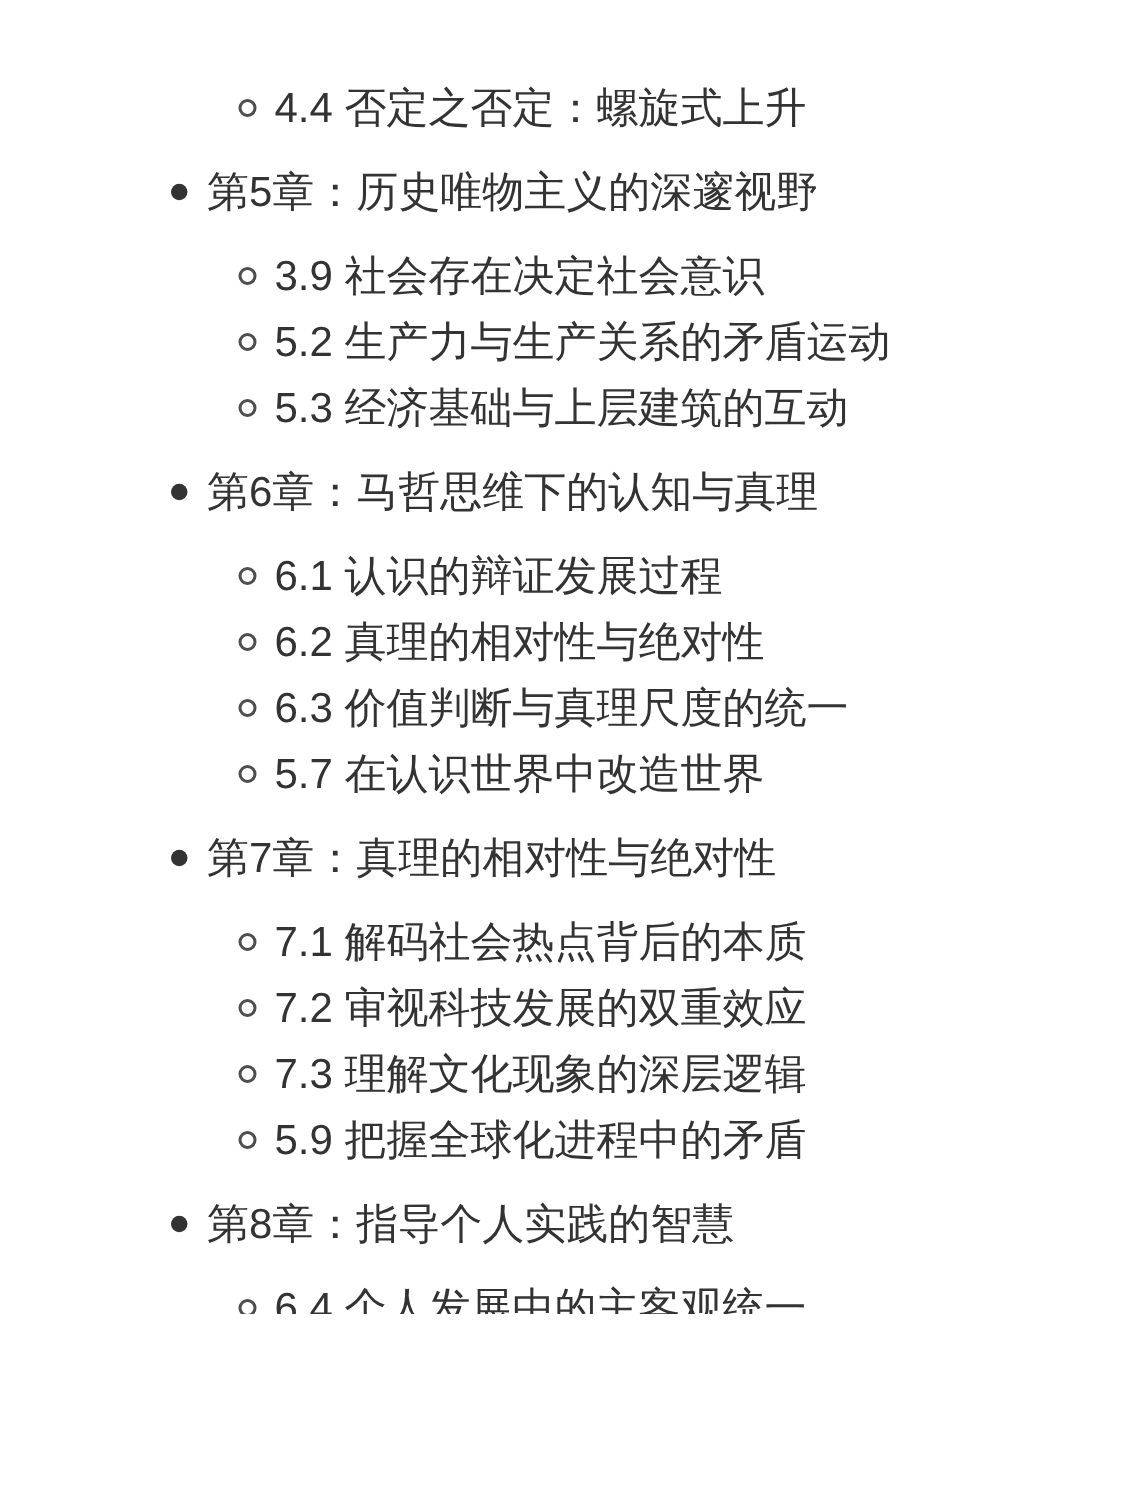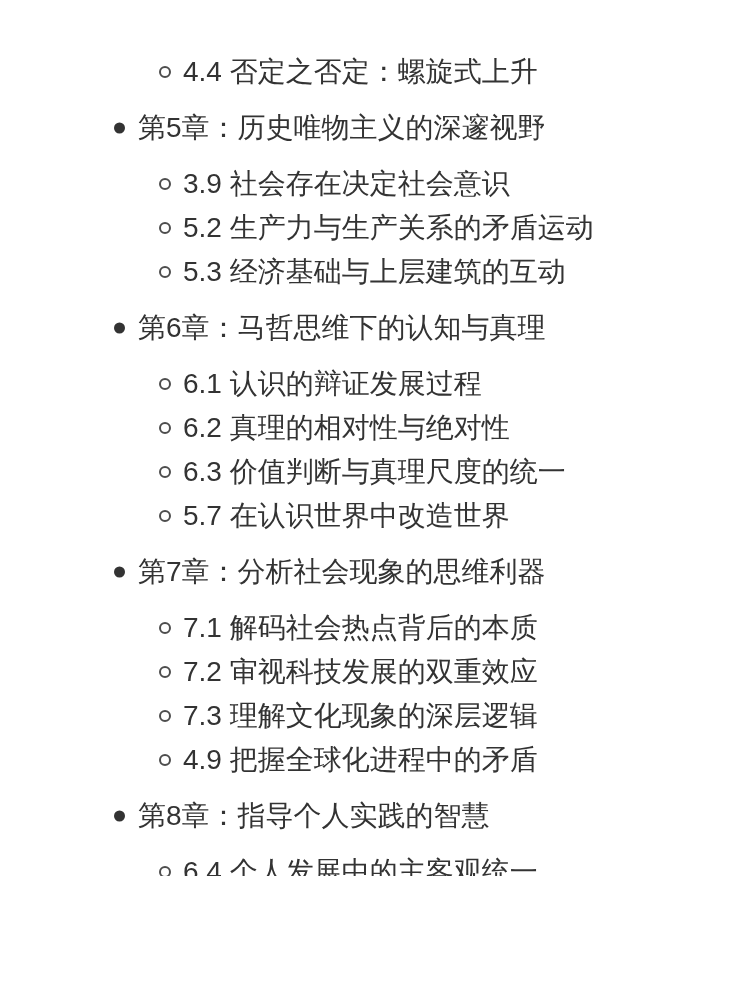--- a/index.html
+++ b/index.html
@@ -111,37 +111,37 @@
       <span class="bullet circle"></span>
       <span>6.3 价值判断与真理尺度的统一</span>
     </div>
     <div class="row sub">
       <span class="bullet circle"></span>
       <span>5.7 在认识世界中改造世界</span>
     </div>
 
     <div class="row chapter">
       <span class="bullet disc"></span>
-      <span>第7章：分析社会现象的思维利器</span>
+      <span>第7章：真理的相对性与绝对性</span>
     </div>
     <div class="row sub">
       <span class="bullet circle"></span>
       <span>7.1 解码社会热点背后的本质</span>
     </div>
     <div class="row sub">
       <span class="bullet circle"></span>
       <span>7.2 审视科技发展的双重效应</span>
     </div>
     <div class="row sub">
       <span class="bullet circle"></span>
       <span>7.3 理解文化现象的深层逻辑</span>
     </div>
     <div class="row sub">
       <span class="bullet circle"></span>
-      <span>4.9 把握全球化进程中的矛盾</span>
+      <span>5.9 把握全球化进程中的矛盾</span>
     </div>
 
     <div class="row chapter">
       <span class="bullet disc"></span>
       <span>第8章：指导个人实践的智慧</span>
     </div>
     <div class="row sub">
       <span class="bullet circle"></span>
       <span>6.4 个人发展中的主客观统一</span>
     </div>

